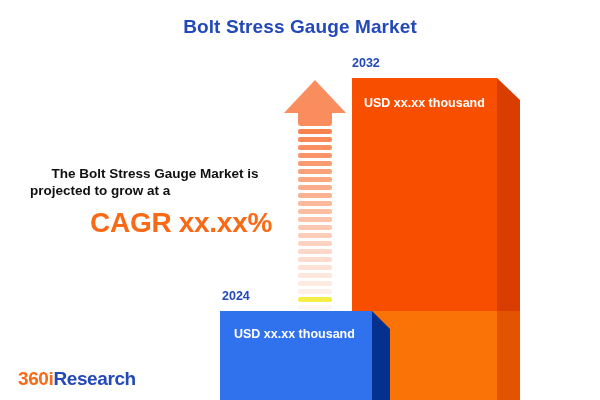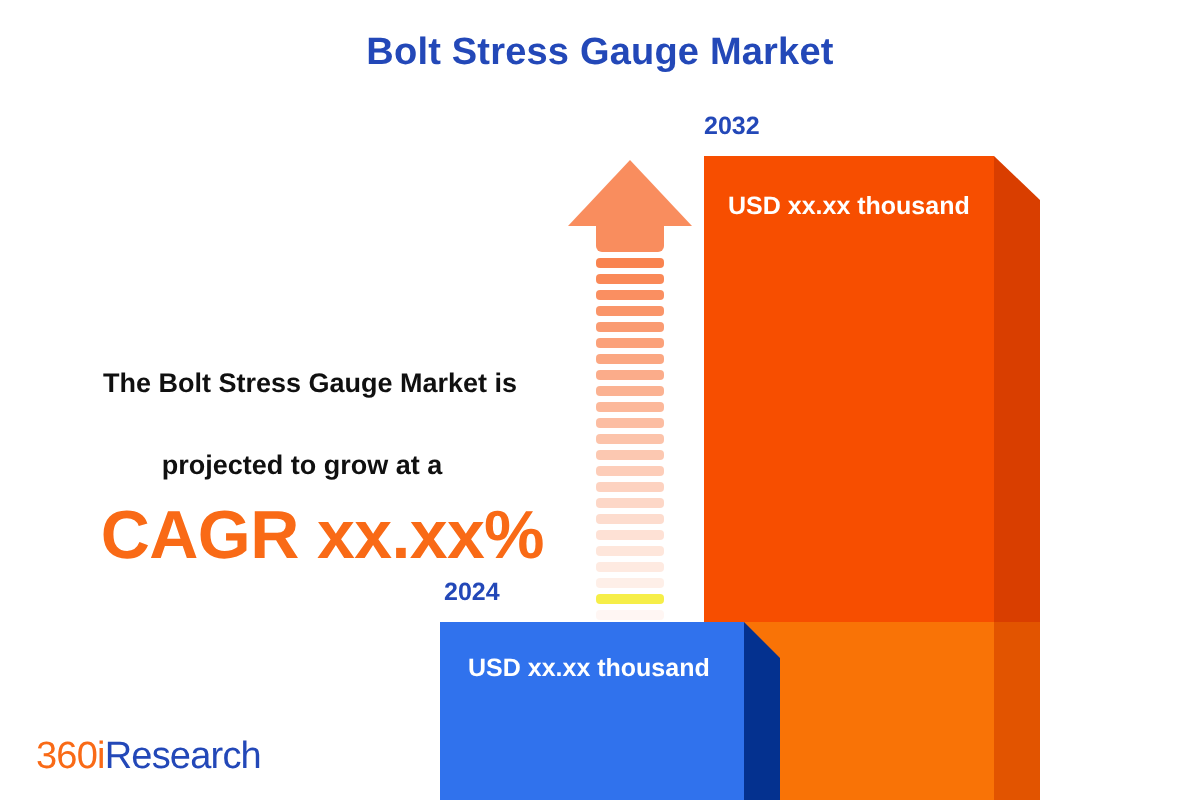--- a/index.html
+++ b/index.html
@@ -43,25 +43,25 @@
     width: 250px;
     text-align: right;
   }
   .statement-line {
     font-size: 13.5px;
     font-weight: bold;
     color: #101010;
     line-height: 17px;
     white-space: nowrap;
   }
-  .statement-line.l1 { text-align: center; margin-top: 18px; }
-  .statement-line.l2 { text-align: center; padding-right: 8px; margin-top: 24px; }
+  .statement-line.l1 { text-align: center; }
+  .statement-line.l2 { text-align: left; padding-right: 8px; }
   .cagr {
     margin-top: 8px;
-    font-size: 34px;
+    font-size: 28px;
     font-weight: bold;
     color: #f96a16;
     padding-right: 8px;
     letter-spacing: -0.3px;
   }
 
   
   .arrow {
     position: absolute;
     left: 284px;
@@ -187,21 +187,21 @@
     color: #ffffff;
     white-space: nowrap;
   }
 
   
   .logo {
     position: absolute;
     left: 18px;
     top: 368px;
     font-size: 19px;
-    font-weight: normal;
+    font-weight: bold;
     letter-spacing: -0.4px;
   }
   .logo .logo-360 { color: #f96a16; }
   .logo .logo-i { color: #f96a16; }
   .logo .logo-research { color: #2348b8; }
 </style>
 </head>
 <body>
 
 <div class="canvas">

